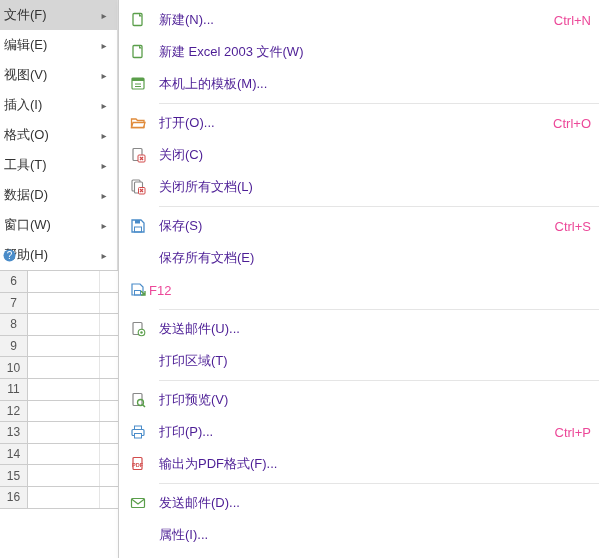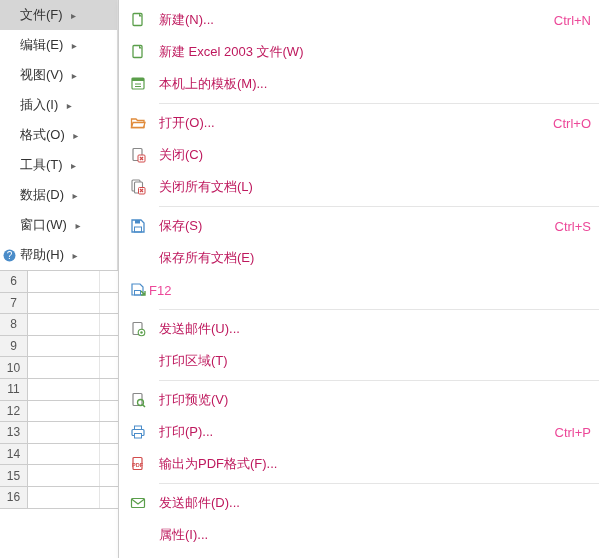--- a/index.html
+++ b/index.html
@@ -18,23 +18,23 @@
     width: 118px;
     background: #fff;
     border-right: 1px solid #ddd;
     flex-shrink: 0;
     display: flex;
     flex-direction: column;
   }
   .menubar-item {
     display: flex;
     align-items: center;
-    justify-content: flex-start;
+    justify-content: space-between;
     height: 30px;
-    padding: 0 8px 0 20px;
+    padding: 0 8px 0 4px;
     cursor: default;
     position: relative;
   }
   .menubar-item.active { background: #d6d6d6; }
   .menubar-item .help-icon {
     position: absolute;
     left: 2px;
     top: 50%;
     transform: translateY(-50%);
     width: 14px; height: 14px;
@@ -87,21 +87,21 @@
     padding: 0 16px 0 8px;
   }
   .sub-item .icon {
     width: 22px; height: 20px;
     display:flex;align-items:center;justify-content:center;
     flex-shrink: 0;
   }
   .sub-item .text {
     margin-left: 10px;
     flex: 1;
-    color: #be185d;
+    color: #4c1d95;
   }
   .sub-item .shortcut {
     color: #ec4899;
     font-size: 13px;
   }
   .sub-sep {
     height: 1px;
     background: #e5e5e5;
     margin: 3px 8px 3px 40px;
   }

